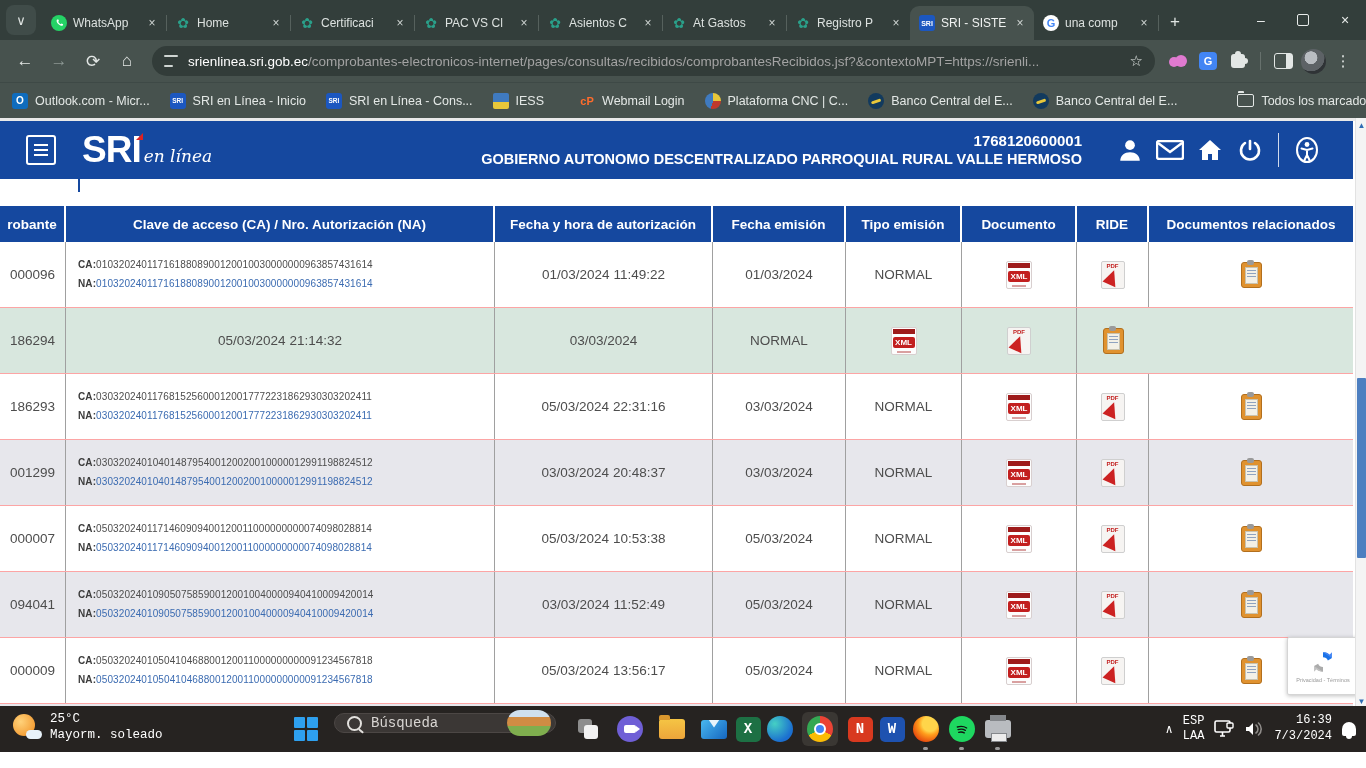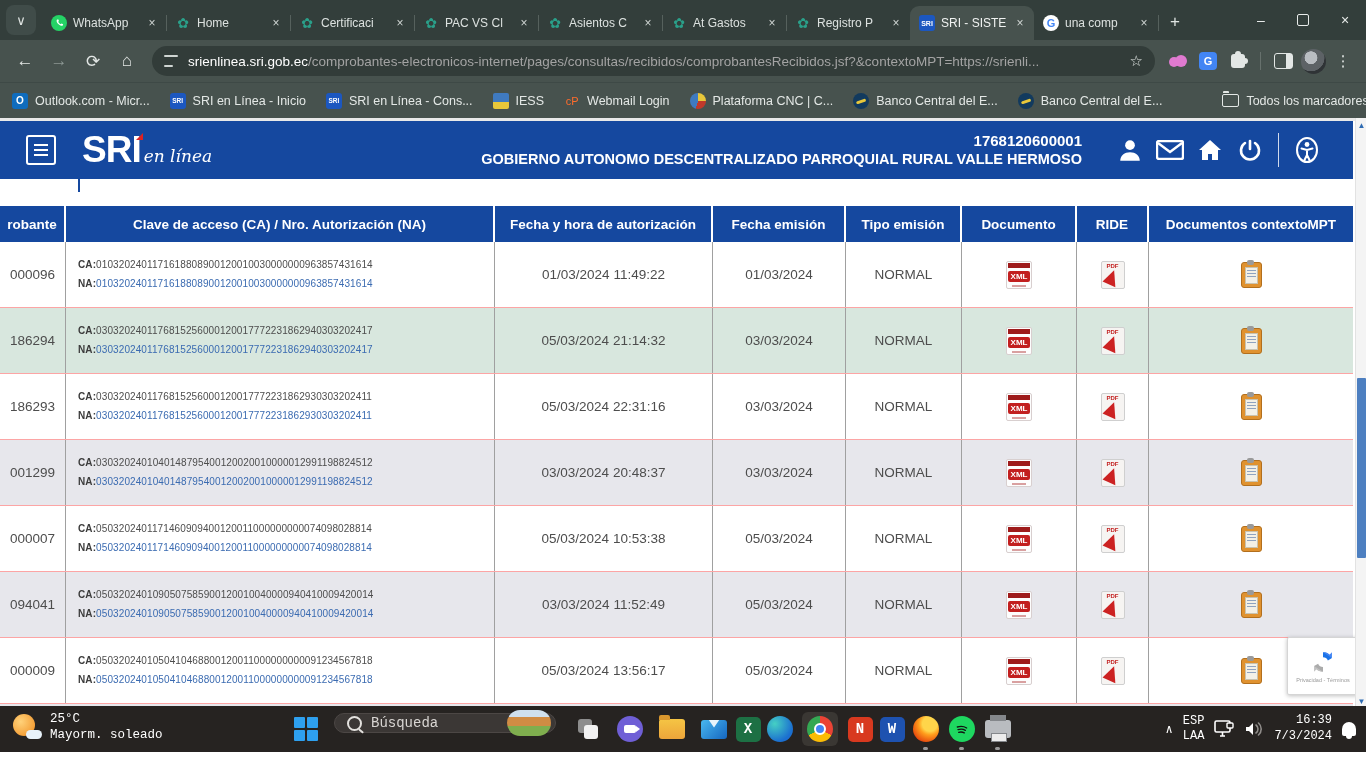--- a/index.html
+++ b/index.html
@@ -64,21 +64,21 @@
   
   .bookmarks{position:absolute;top:82px;left:0;width:1366px;height:36px;background:#47524e;
              border-top:1px solid #3e4946;box-sizing:border-box;display:flex;align-items:center;
              padding:0 12px;gap:20px;color:#e4e8e6;font-size:12.5px;}
   .bm{display:flex;align-items:center;gap:7px;white-space:nowrap;}
   .bmico{width:16px;height:16px;border-radius:3px;display:flex;align-items:center;justify-content:center;
          font-weight:bold;flex:0 0 auto;}
   .bm-outlook{background:#0f6cbd;color:#fff;font-size:10px;border-radius:3px;}
   .bm-sri{background:#1c57c0;color:#fff;font-size:6.5px;}
   .bm-iess{background:linear-gradient(180deg,#3f7ac0 55%,#e8c73a 55%);border-radius:2px;}
-  .bm-cp{color:#ff6c2c;font-size:11px;font-weight:normal;background:transparent;}
+  .bm-cp{color:#ff6c2c;font-size:11px;font-weight:bold;background:transparent;margin-left:15px;}
   .bm-cnc{background:conic-gradient(#e8c73a 0 25%,#c0392b 25% 55%,#3f7ac0 55% 100%);border-radius:50%;}
   .bm-globe{background:#123a5e;border-radius:50%;position:relative;}
   .bm-globe::after{content:"";position:absolute;left:3px;top:7px;width:10px;height:2.5px;background:#e8c73a;border-radius:2px;transform:rotate(-18deg);}
   .bmspacer{flex:1;}
   .bmdiv{width:1px;height:18px;background:#67716d;}
   .allbm{display:flex;align-items:center;gap:7px;white-space:nowrap;}
   .folderico{width:15px;height:11px;border:1.6px solid #e4e8e6;border-radius:2px;position:relative;}
   .folderico::before{content:"";position:absolute;top:-4px;left:0;width:6px;height:2px;background:#e4e8e6;border-radius:1px 1px 0 0;}
 
   
@@ -417,21 +417,21 @@
 
     <div class="tablewrap">
       <div class="thead">
         <div class="th">robante</div>
         <div class="th">Clave de acceso (CA) / Nro. Autorización (NA)</div>
         <div class="th">Fecha y hora de autorización</div>
         <div class="th">Fecha emisión</div>
         <div class="th">Tipo emisión</div>
         <div class="th">Documento</div>
         <div class="th">RIDE</div>
-        <div class="th">Documentos contextoMPT</div>
+        <div class="th">Documentos relacionados</div>
       </div>
       <div>
       <div class="trow">
         <div class="c c0">
               <span>000096</span>
             </div>
         <div class="c c1">
           <div class="ca-line"><span class="ca-label">CA:</span><span class="ca-num">0103202401171618808900120010030000000963857431614</span></div>
           <div class="ca-line"><span class="ca-label">NA:</span><span class="na-num">0103202401171618808900120010030000000963857431614</span></div>
         </div>
@@ -460,24 +460,20 @@
                   <i></i>
                 </span>
           </span>
         </div>
       </div>
 
       <div class="trow mint">
         <div class="c c0">
               <span>186294</span>
             </div>
-        <div class="c c1">
-          <div class="ca-line"><span class="ca-label">CA:</span><span class="ca-num">0303202401176815256000120017772231862940303202417</span></div>
-          <div class="ca-line"><span class="ca-label">NA:</span><span class="na-num">0303202401176815256000120017772231862940303202417</span></div>
-        </div>
         <div class="c c2">05/03/2024 21:14:32</div>
         <div class="c c3">03/03/2024</div>
         <div class="c c4">NORMAL</div>
         <div class="c c5">
           <span class="xmlico">
             <span class="band"></span>
                 <span class="badge">XML</span>
                 <span class="foot"></span>
           </span>
         </div>

